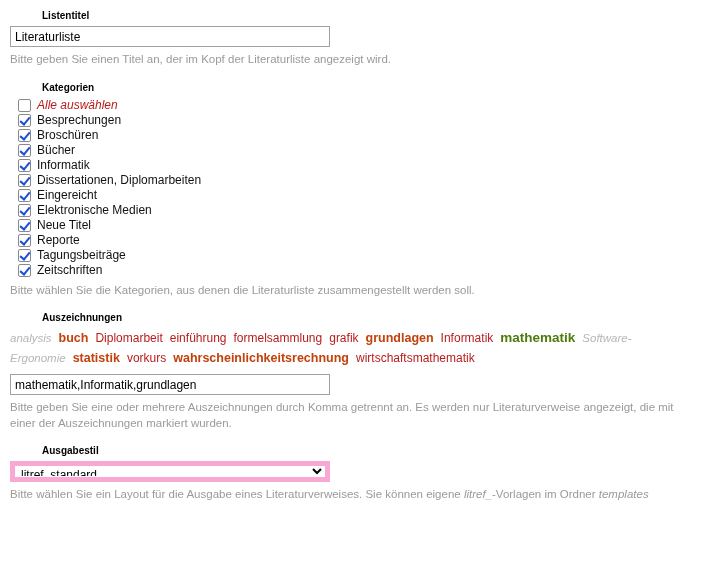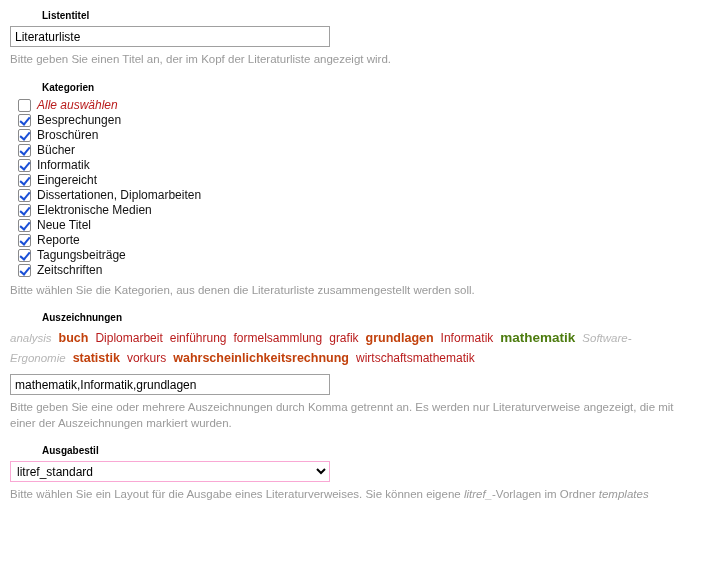--- a/index.html
+++ b/index.html
@@ -106,21 +106,21 @@
     cursor: pointer;
   }
   .tag.s1 { color: #b6b6b6; font-size: 11.5px; font-style: italic; }
   .tag.s2 { color: #b91c1c; font-size: 12px; }
   .tag.s3 { color: #c2410c; font-size: 12.5px; font-weight: bold; }
   .tag.s4 { color: #4d7c0f; font-size: 13.5px; font-weight: bold; }
   select.styled-select {
     box-sizing: border-box;
     width: 320px;
     height: 21px;
-    border: 1px solid #f9a8d4;
+    border: 5px solid #f9a8d4;
     background: #ffffff;
     font-family: "Liberation Sans", sans-serif;
     font-size: 12px;
     padding: 1px 2px;
     border-radius: 0;
   }
 </style>
 </head>
 <body>
 
@@ -150,25 +150,25 @@
       <div class="checkbox-row">
         <span class="cb checked"></span>
         <span class="cb-label">Bücher</span>
       </div>
       <div class="checkbox-row">
         <span class="cb checked"></span>
         <span class="cb-label">Informatik</span>
       </div>
       <div class="checkbox-row">
         <span class="cb checked"></span>
+        <span class="cb-label">Dissertationen, Diplomarbeiten</span>
+      </div>
+      <div class="checkbox-row">
+        <span class="cb checked"></span>
         <span class="cb-label">Eingereicht</span>
-      </div>
-      <div class="checkbox-row">
-        <span class="cb checked"></span>
-        <span class="cb-label">Dissertationen, Diplomarbeiten</span>
       </div>
       <div class="checkbox-row">
         <span class="cb checked"></span>
         <span class="cb-label">Elektronische Medien</span>
       </div>
       <div class="checkbox-row">
         <span class="cb checked"></span>
         <span class="cb-label">Neue Titel</span>
       </div>
       <div class="checkbox-row">

